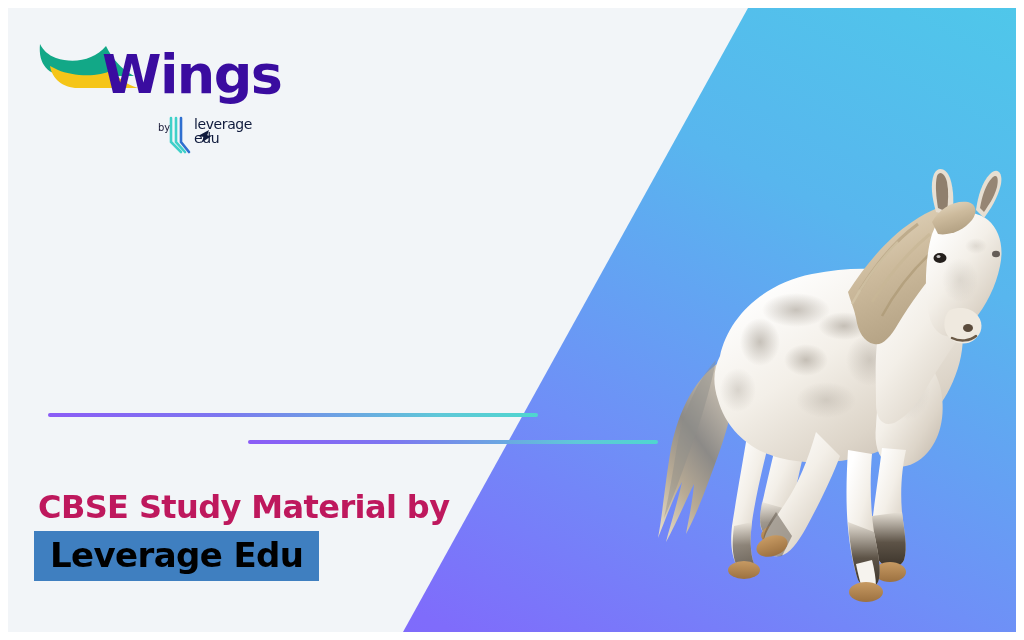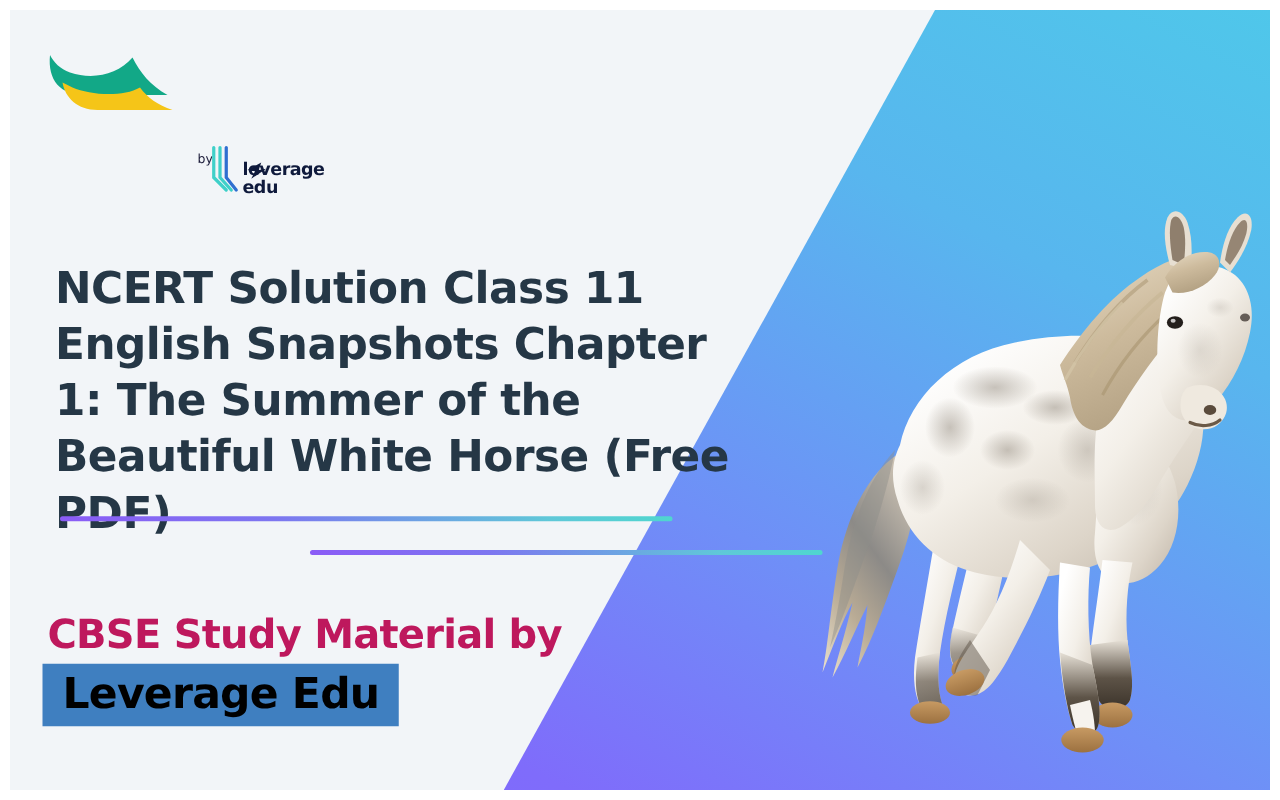--- a/index.html
+++ b/index.html
@@ -87,26 +87,25 @@
     left: 133px;
     top: 86px;
     width: 100px;
     height: 40px;
   }
   .logo-sub-text {
     position: absolute;
     left: 27px;
     top: 2px;
     font-size: 14px;
-    font-weight: bold;
+    font-weight: normal;
     color: #0f1a3c;
     line-height: 0.98;
     font-family: "DejaVu Sans", sans-serif;
     letter-spacing: -0.4px;
-    margin-top: 12px;
   }
 
   
   .headline {
     position: absolute;
     left: 36px;
     top: 178px;
     width: 560px;
     font-size: 35px;
     line-height: 1.28;
@@ -287,36 +286,36 @@
       </svg>
     </div>
 
     <div class="logo">
       <div class="logo-mark">
         <svg viewBox="0 0 120 56" xmlns="http://www.w3.org/2000/svg">
           <path d="M6 6 C4 26 14 38 34 38 L100 38 C86 30 78 20 72 8 C60 22 40 26 22 20 C14 17 9 12 6 6 Z" fill="#12a887"></path>
           <path d="M16 28 C18 40 28 50 44 50 L104 50 C92 46 84 40 78 32 C64 40 38 38 24 32 Z" fill="#f5c518"></path>
         </svg>
       </div>
+      <div class="logo-word">Wings</div>
       <div class="logo-by">by</div>
       <div class="logo-sub">
         <svg viewBox="0 0 100 40" xmlns="http://www.w3.org/2000/svg" style="position:absolute;left:0;top:0;width:100px;height:40px;">
           <path d="M4 2 L4 26 L14 36" stroke="#3fd0c9" stroke-width="2.6" fill="none" stroke-linecap="round"></path>
           <path d="M9 2 L9 26 L18 36" stroke="#3fd0c9" stroke-width="2.6" fill="none" stroke-linecap="round"></path>
           <path d="M14 2 L14 26 L22 36" stroke="#2f6fd0" stroke-width="2.6" fill="none" stroke-linecap="round"></path>
           <path d="M31 20 L42 14 L40 20 L46 19 L34 27 L37 21 Z" fill="#0f1a3c"></path>
         </svg>
         <div class="logo-sub-text">
           <div>leverage</div>
           <div>edu</div>
         </div>
       </div>
     </div>
 
-    <h1 class="headline">NCERT Solution Class 11 English Snapshots Chapter 1: The Summer of the Beautiful White Horse (Free PDF)</h1>
 
     <div class="rule rule-1"></div>
     <div class="rule rule-2"></div>
 
     <div class="subhead">CBSE Study Material by</div>
     <div class="brand-box">
       <span class="brand-box-text">Leverage Edu</span>
     </div>
 
   </div>

